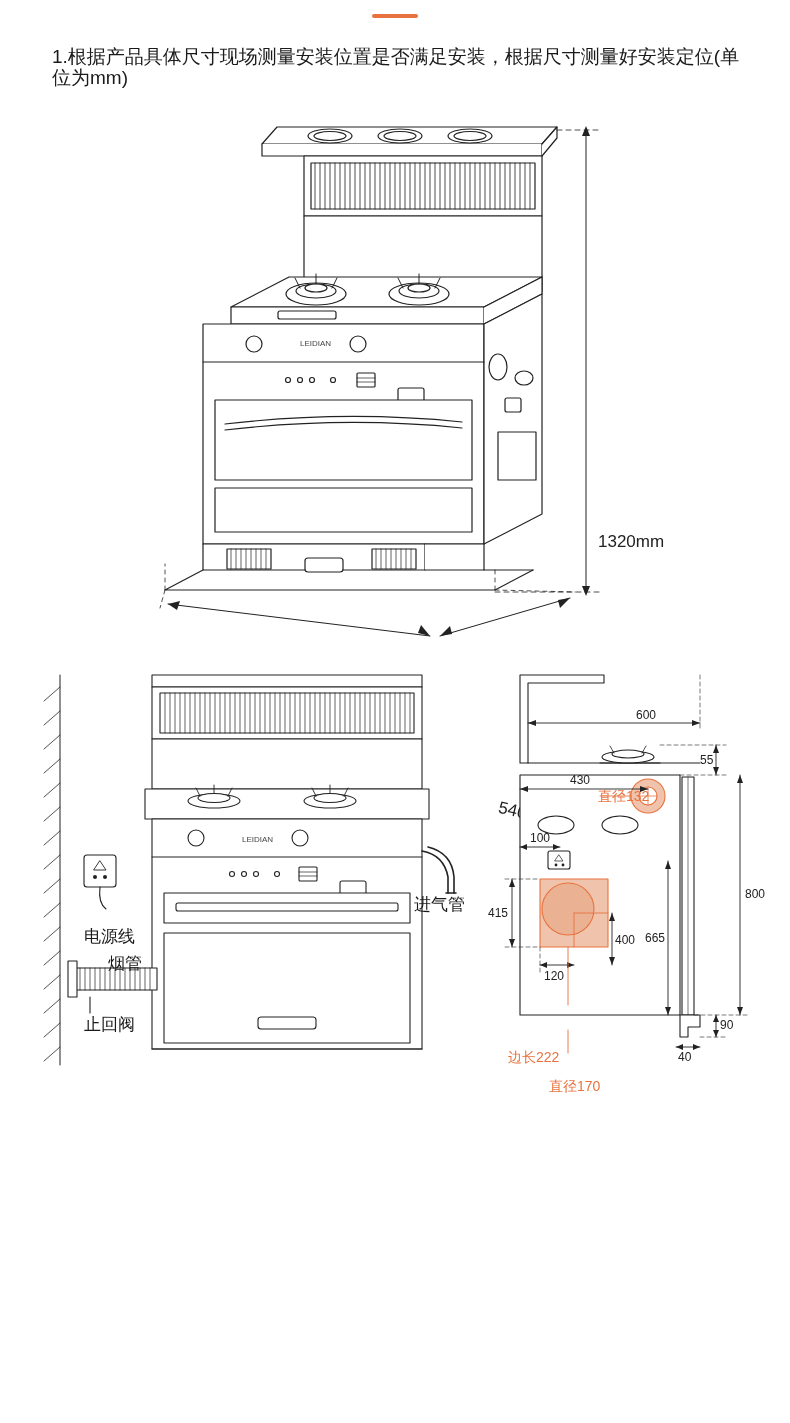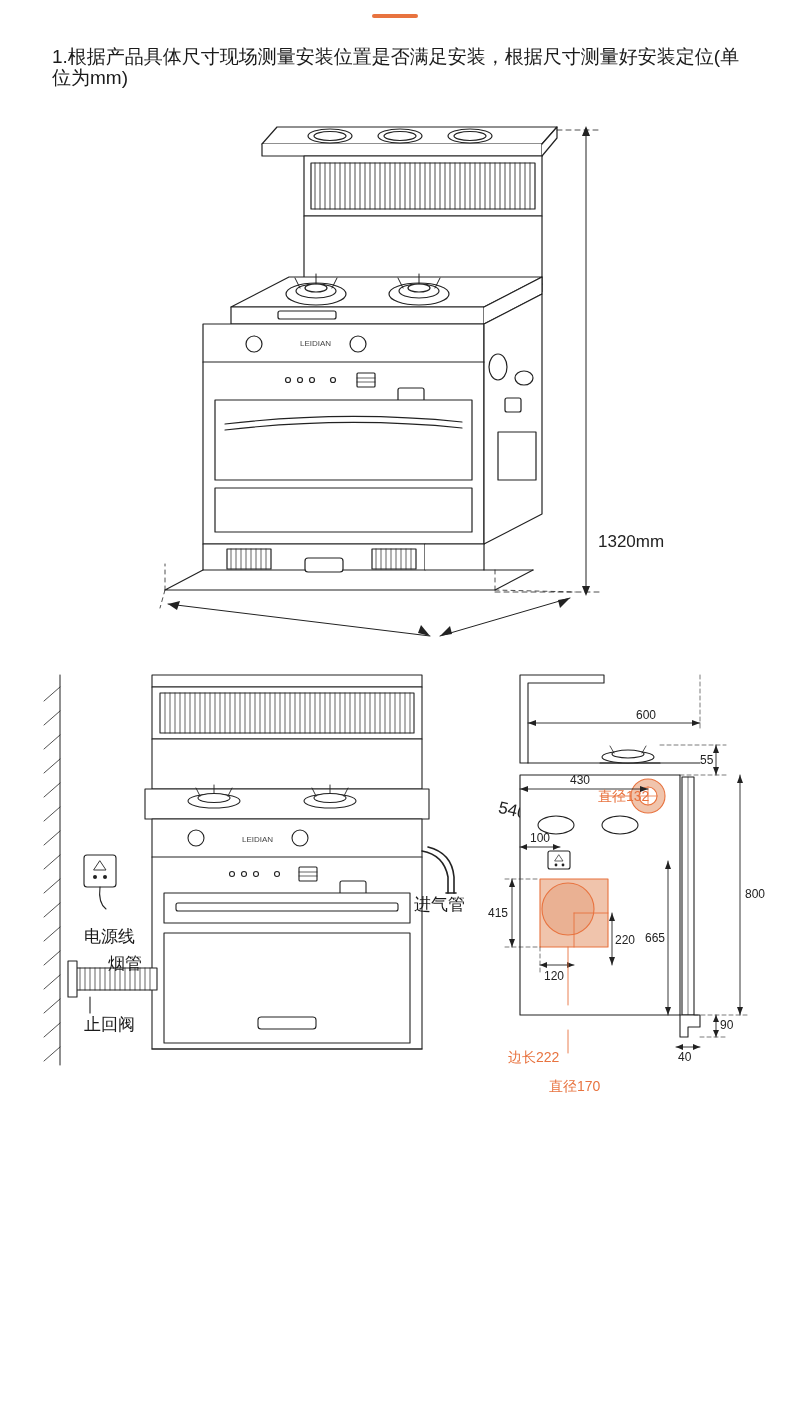--- a/index.html
+++ b/index.html
@@ -524,17 +524,17 @@
   <span class="or-label" style="left:508px; top:384px;">边长222</span>
   <span class="or-label" style="left:549px; top:413px;">直径170</span>
 
   <span class="num-label" style="left:602px; top:43px;margin-left:34px;">600</span>
   <span class="num-label" style="left:700px; top:88px;">55</span>
   <span class="num-label" style="left:570px; top:108px;">430</span>
   <span class="num-label" style="left:745px; top:222px;">800</span>
   <span class="num-label" style="left:530px; top:166px;">100</span>
   <span class="num-label" style="left:645px; top:266px;">665</span>
   <span class="num-label" style="left:488px; top:241px;">415</span>
-  <span class="num-label" style="left:615px; top:268px;">220</span>
+  <span class="num-label" style="left:615px; top:268px;">400</span>
   <span class="num-label" style="left:544px; top:304px;">120</span>
   <span class="num-label" style="left:720px; top:353px;">90</span>
   <span class="num-label" style="left:678px; top:385px;">40</span>
 </div>
 
 </body></html>

